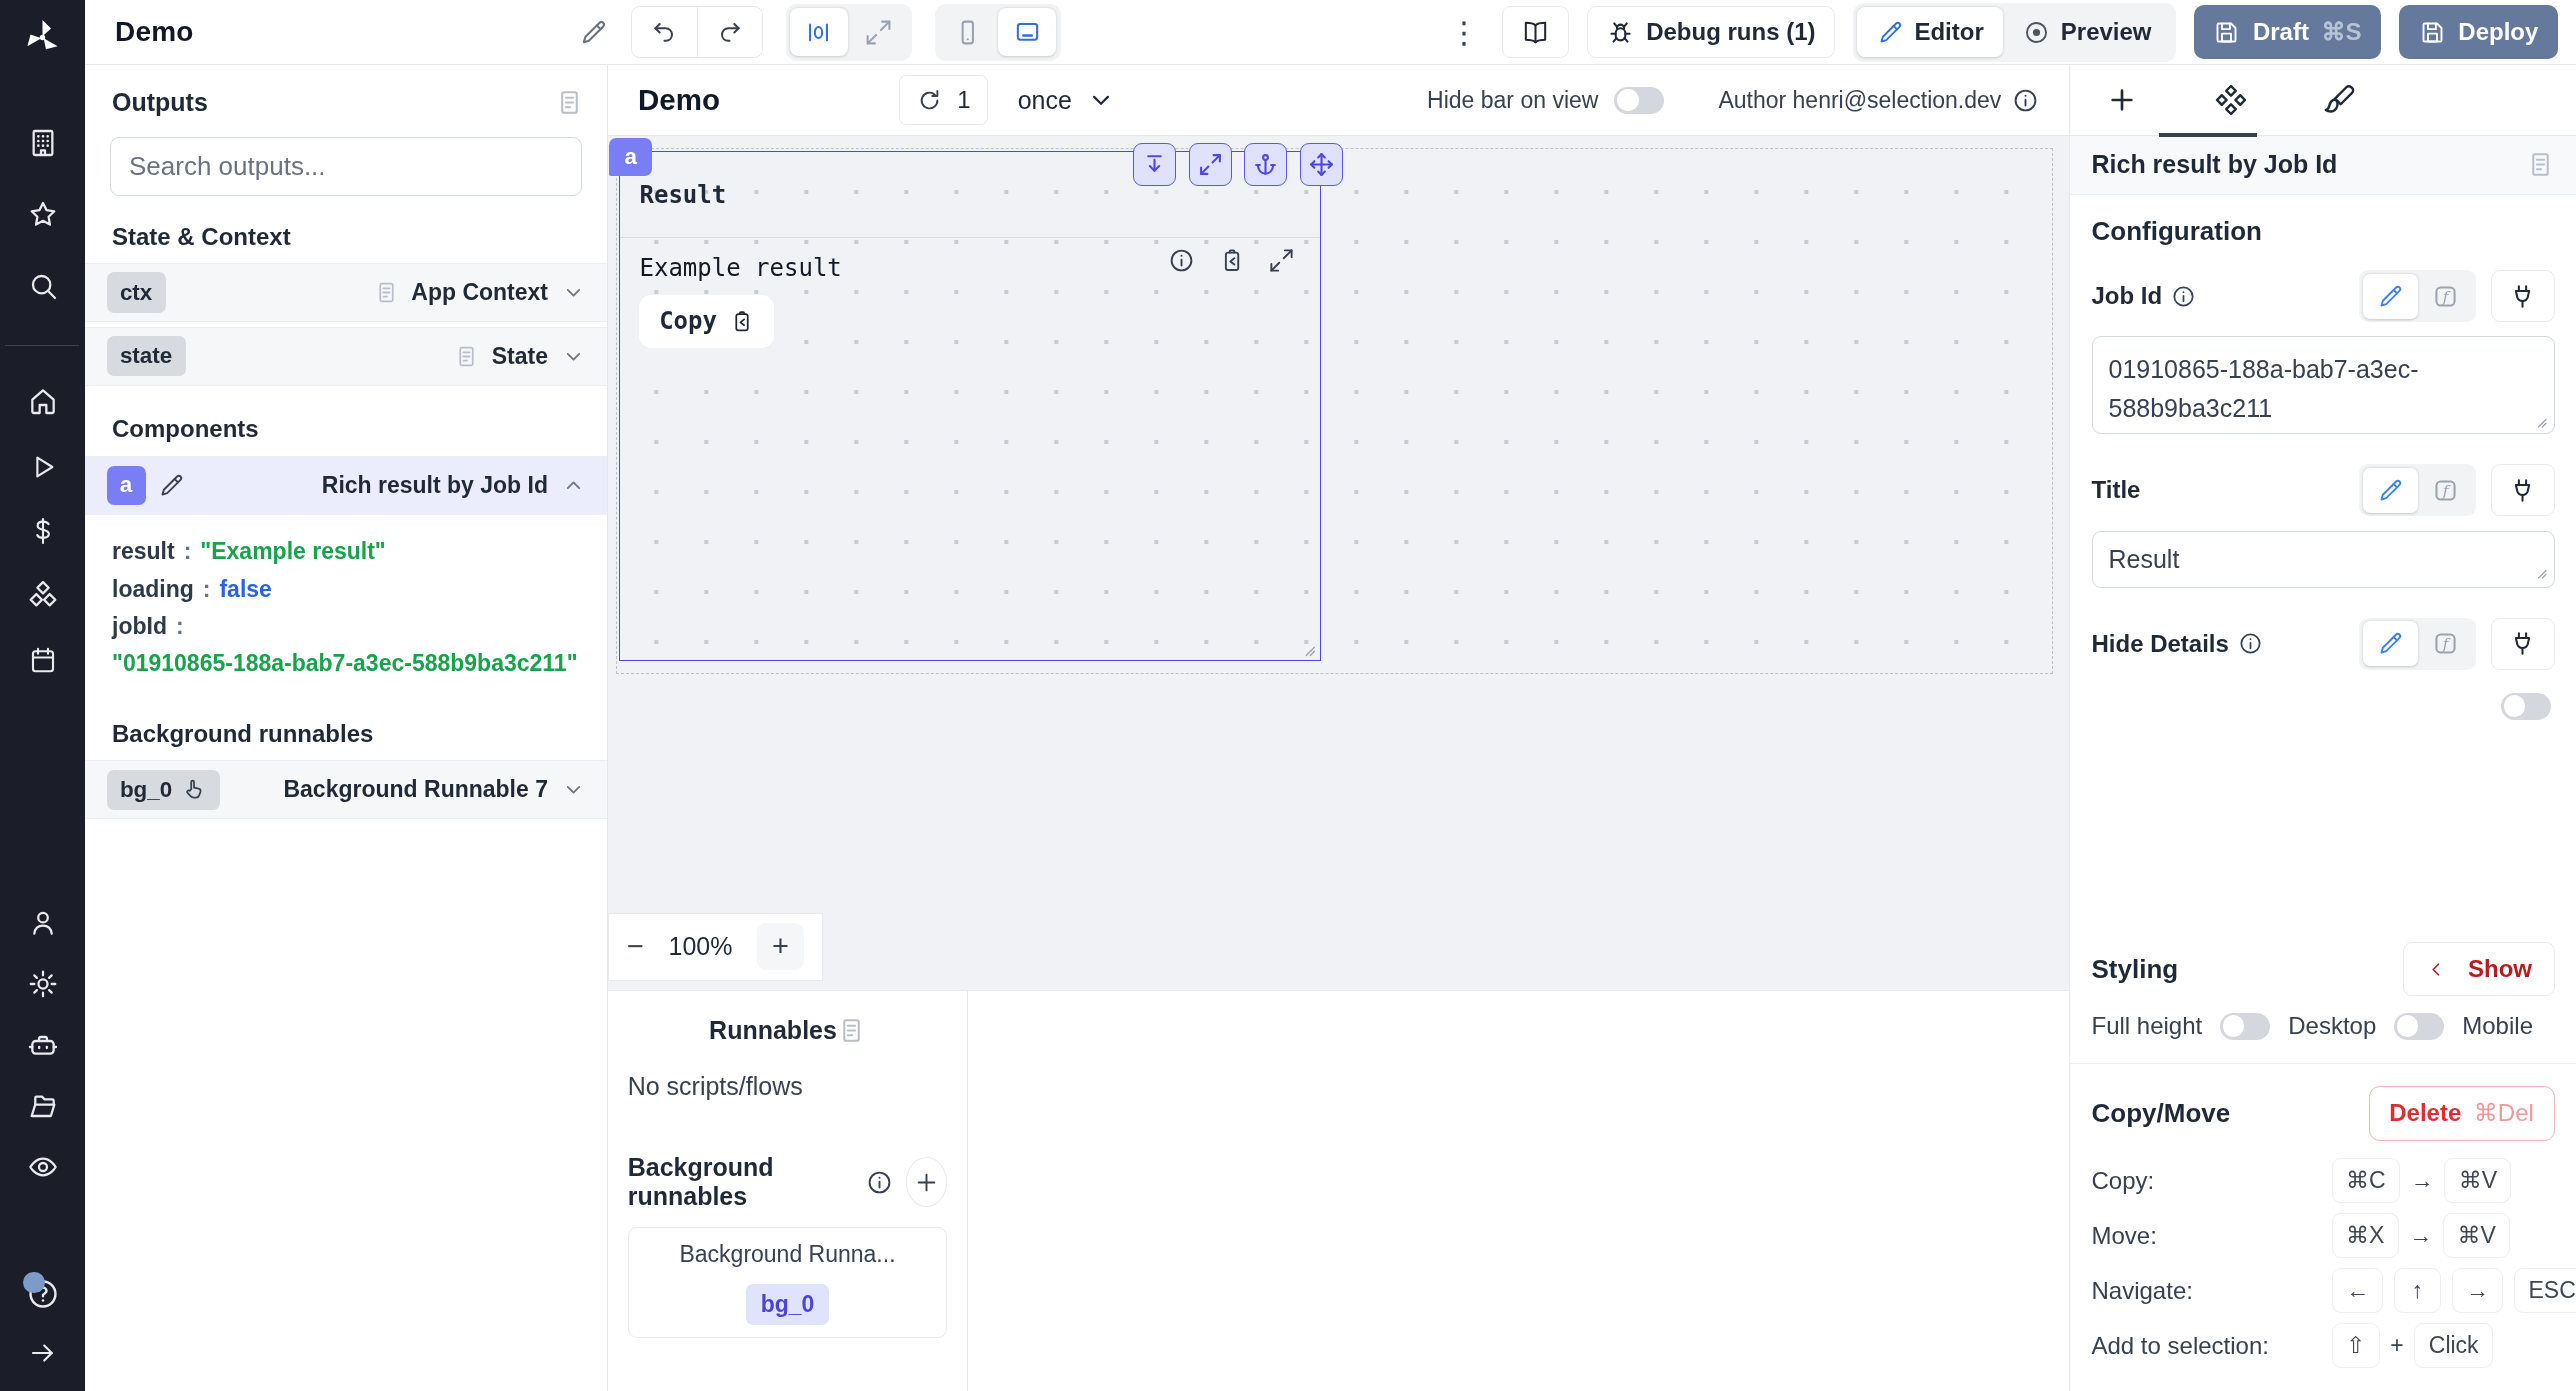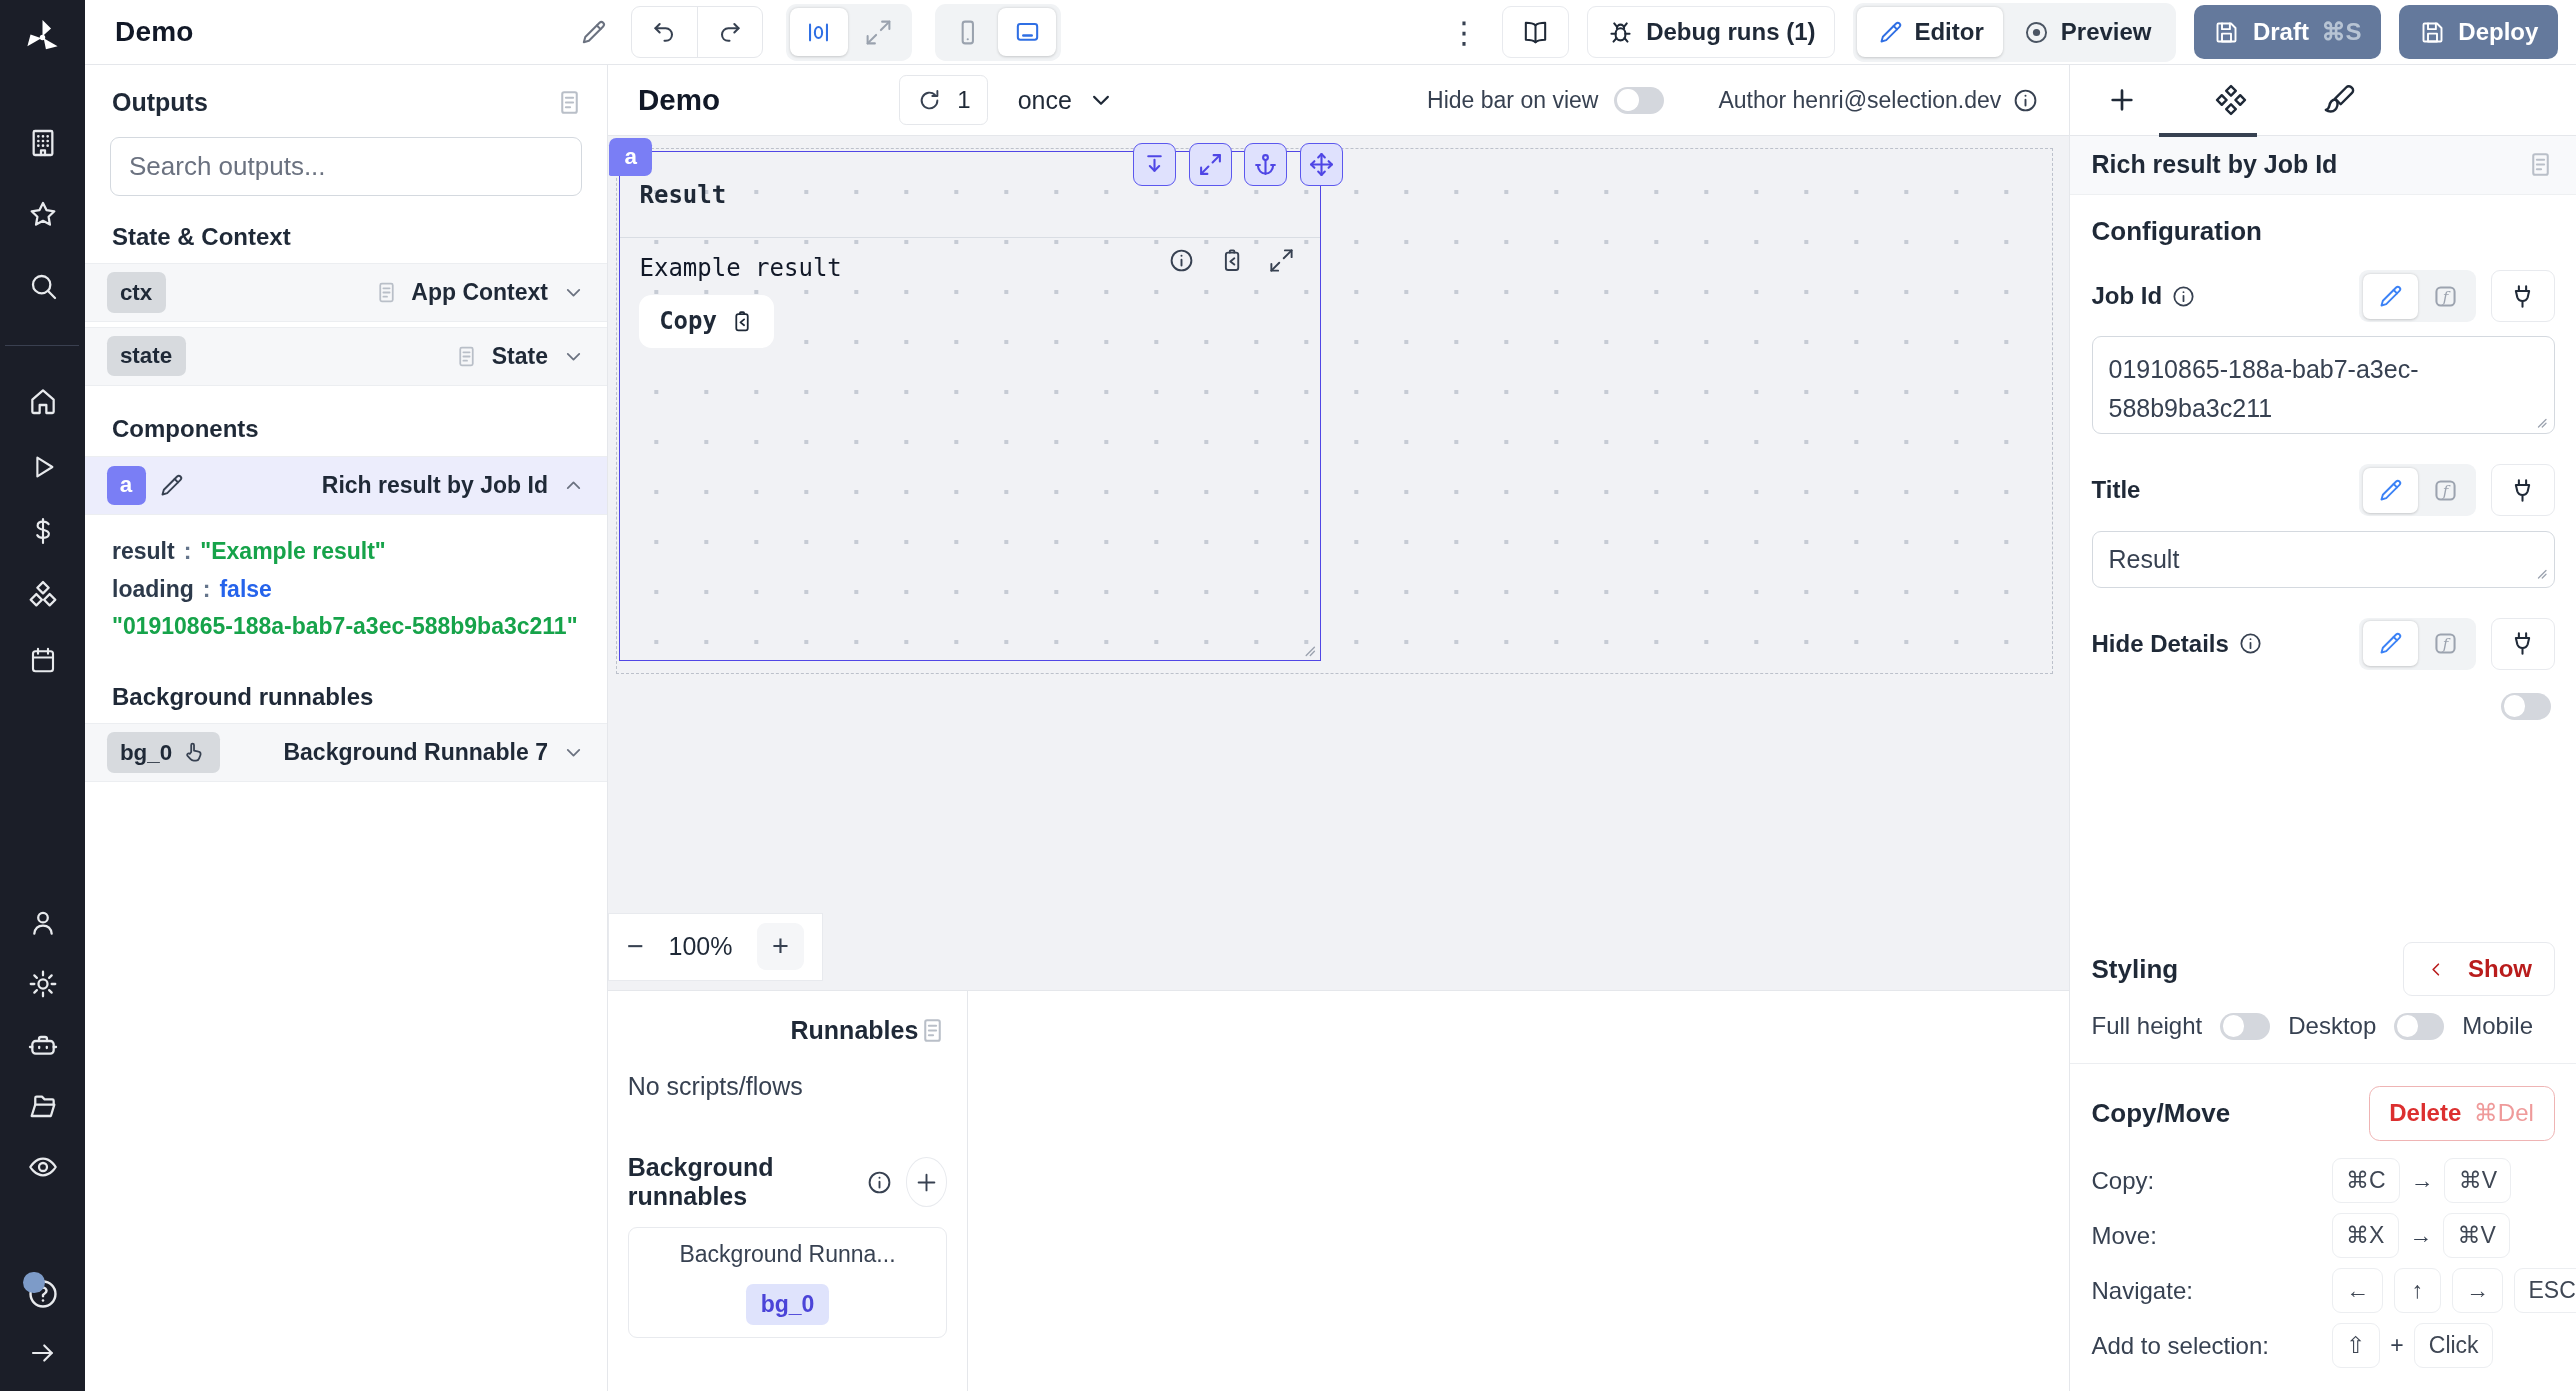--- a/index.html
+++ b/index.html
@@ -80,21 +80,21 @@
   .copy-btn { margin-top:12.5px; background:#fff; border:none; border-radius:12.5px; padding:12.5px 19.7px; display:inline-flex; align-items:center; gap:12.5px; font-family:"DejaVu Sans Mono",monospace; font-size:24px; font-weight:bold; color:#1f2937; cursor:pointer; }
   .resize-corner { position:absolute; right:1.8px; bottom:1.8px; color:#9ca3af; }
   .zoom-bar { position:absolute; left:0px; bottom:7.2px; width:215px; height:68px; background:#fff; border:1.8px solid #e8eaee; display:flex; align-items:center; justify-content:space-between; padding:0 18px; }
   .zoom-btn { font-size:29px; color:#374151; cursor:pointer; background:none; border:none; font-family:inherit; }
   .zoom-level { font-size:25px; color:#1f2937; }
   .zoom-btn.plus { background:#f5f6f8; border-radius:9px; width:47px; height:47px; display:flex; align-items:center; justify-content:center; }
 
   
   .bottom-panel { position:absolute; left:608px; top:990px; width:1461px; bottom:0; background:#fff; border-top:1.8px solid #e5e7eb; }
   .run-col { position:absolute; left:0; top:0; width:360px; height:100%; border-right:1.8px solid #e5e7eb; padding:25px 19.7px; }
-  .run-head { display:flex; align-items:center; justify-content:flex-end; }
+  .run-head { display:flex; align-items:center; justify-content:center; }
   .run-title { font-size:25px; font-weight:bold; color:#1f2937; }
   .no-scripts { margin-top:27px; font-size:25px; color:#374151; }
   .bg-head { margin-top:52px; display:flex; align-items:center; gap:12.5px; }
   .bg-title { font-size:25px; font-weight:bold; color:#1f2937; }
   .info-ic { color:#374151; }
   .plus-circle { margin-left:auto; width:50px; height:50px; border:1.8px solid #e8eaee; border-radius:50%; display:flex; align-items:center; justify-content:center; color:#374151; cursor:pointer; background:#fff; }
   .bg-card { margin-top:16px; border:1.8px solid #e8eaee; border-radius:9px; padding:12.5px 14.3px; display:flex; align-items:center; gap:16px; cursor:pointer;flex-direction:column; }
   .bg-card-label { font-size:23px; color:#374151; white-space:nowrap; }
   .badge-indigo { background:#dfe3fc; color:#4b44d8; font-size:23px; font-weight:bold; border-radius:7.2px; padding:7.2px 14.3px; }
 
@@ -569,20 +569,21 @@
       <span class="chev">
           <svg class="ic" width="25" height="25" viewBox="0 0 28 28">
             <use href="#i-chevup"></use>
           </svg>
         </span>
     </span>
   </div>
   <div class="kv">
     <div class="kv-line"><span class="k">result</span><span class="c">:</span><span class="v-str">"Example result"</span></div>
     <div class="kv-line"><span class="k">loading</span><span class="c">:</span><span class="v-bool">false</span></div>
+    <div class="kv-line"><span class="k">jobId</span><span class="c">:</span></div>
     <div class="kv-line"><span class="v-str">"01910865-188a-bab7-a3ec-588b9ba3c211"</span></div>
   </div>
   <div class="sect-title" style="padding-top:32px">Background runnables</div>
   <div class="lp-row">
     <span class="badge-gray">
         <span>bg_0</span>
         <span style="color:#374151">
           <svg class="ic" width="25" height="25" viewBox="0 0 28 28">
             <use href="#i-hand"></use>
           </svg>

